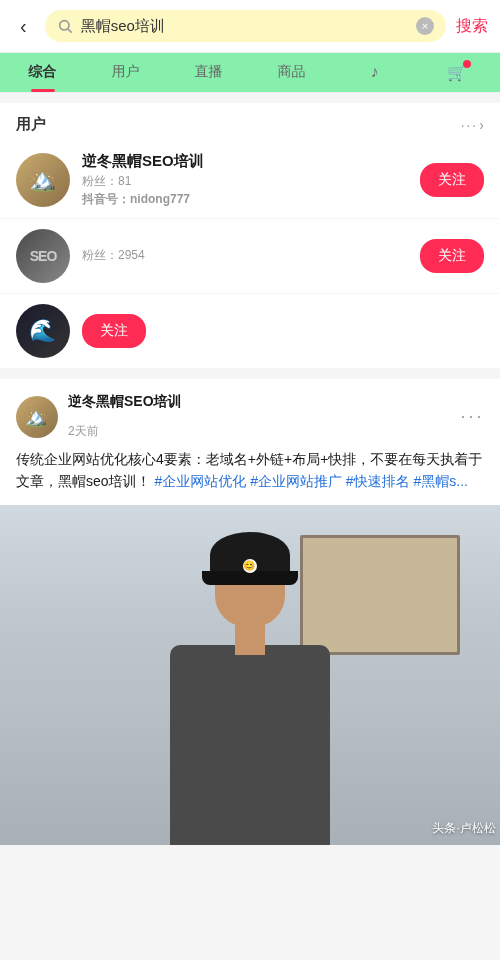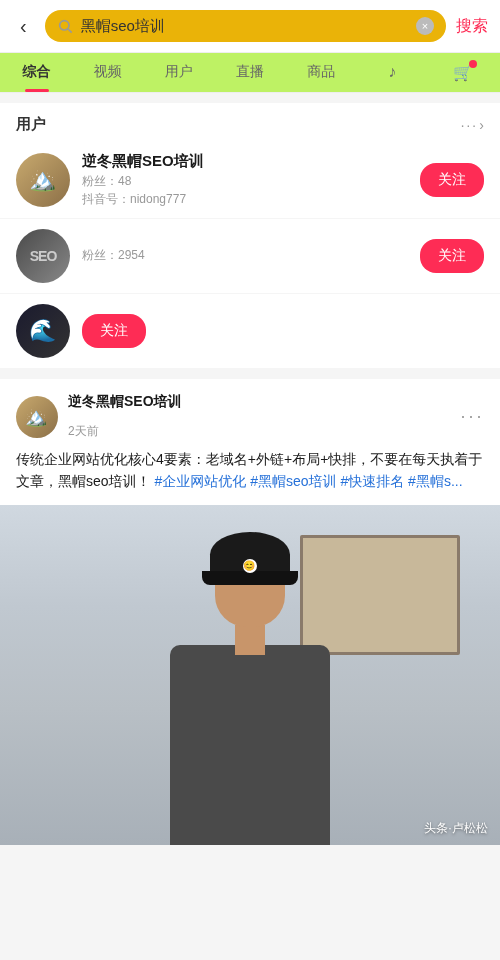--- a/index.html
+++ b/index.html
@@ -23,21 +23,21 @@
     .back-btn {
       font-size: 20px;
       color: #333;
       cursor: pointer;
       padding: 4px 8px;
     }
     .search-box {
       flex: 1;
       display: flex;
       align-items: center;
-      background: #eab308;
+      background: #fef9c3;
       border-radius: 20px;
       padding: 7px 12px;
       gap: 8px;
     }
     .search-icon-svg {
       width: 16px; height: 16px;
       color: #999;
       flex-shrink: 0;
     }
     .search-input {
@@ -62,21 +62,21 @@
       color: #fe2c55;
       font-size: 16px;
       font-weight: 500;
       cursor: pointer;
       white-space: nowrap;
     }
 
     
     .tab-bar {
       display: flex;
-      background: #bef264;
+      background: #86efac;
       border-bottom: 1px solid #eee;
       padding: 0 4px;
       gap: 6px;
     }
     .tab-item {
       flex: 1;
       text-align: center;
       padding: 10px 4px;
       font-size: 14px;
       color: #666;
@@ -182,20 +182,21 @@
       margin-bottom: 2px;
     }
     .user-fans {
       font-size: 12px;
       color: #999;
       margin-bottom: 1px;
     }
     .user-id {
       font-size: 12px;
       color: #999;
+      font-weight: bold;
     }
     .follow-btn {
       background: #fe2c55;
       color: #fff;
       border: none;
       border-radius: 16px;
       padding: 8px 18px;
       font-size: 14px;
       cursor: pointer;
       white-space: nowrap;
@@ -320,21 +321,21 @@
       transform: translateX(-50%);
       width: 14px; height: 14px;
       background: #fff;
       border-radius: 50%;
       display: flex; align-items: center; justify-content: center;
       font-size: 10px;
     }
 
     .feed-image-label {
       position: absolute;
-      bottom: 8px; right: 12px;
+      bottom: 8px; right: 4px;
       font-size: 12px;
       color: #fff;
       text-shadow: 0 1px 3px rgba(0,0,0,0.5);
     }
   </style>
 </head>
 <body>
 
 <div class="top-bar">
   <div class="back-btn">‹</div>
@@ -347,23 +348,20 @@
     <div class="clear-btn">×</div>
   </div>
   <div class="search-btn">搜索</div>
 </div>
 
 <div class="tab-bar">
   <div class="tab-item active">
     <span>综合</span>
   </div>
   <div class="tab-item">
-    <span>视频</span>
-  </div>
-  <div class="tab-item">
     <span>用户</span>
   </div>
   <div class="tab-item">
     <span>直播</span>
   </div>
   <div class="tab-item">
     <span>商品</span>
   </div>
   <div class="tab-item">
     <span class="tab-icon-music">♪</span>
@@ -385,21 +383,21 @@
     </div>
   </div>
 
   <div class="user-item">
     <div class="user-avatar avatar-1">
       <div class="avatar-placeholder">🏔️</div>
     </div>
     <div class="user-info">
       <div class="user-name">逆冬黑帽SEO培训</div>
       <div class="user-fans">
-        <span>粉丝：</span><span>48</span>
+        <span>粉丝：</span><span>81</span>
       </div>
       <div class="user-id">
         <span>抖音号：</span><span>nidong777</span>
       </div>
     </div>
     <button class="follow-btn">关注</button>
   </div>
 
   <div class="user-item">
     <div class="user-avatar avatar-2">
@@ -427,21 +425,21 @@
     <div class="feed-user-info">
       <div class="feed-username">逆冬黑帽SEO培训</div>
       <div class="feed-time">2天前</div>
     </div>
     <div class="feed-more">···</div>
   </div>
 
   <div class="feed-text">
     <span>传统企业网站优化核心4要素：老域名+外链+布局+快排，不要在每天执着于文章，黑帽seo培训！</span>
     <span class="feed-hashtag"> #企业网站优化</span>
-    <span class="feed-hashtag"> #黑帽seo培训</span>
+    <span class="feed-hashtag"> #企业网站推广</span>
     <span class="feed-hashtag"> #快速排名</span>
     <span class="feed-hashtag"> #黑帽s...</span>
   </div>
 
   <div class="feed-image">
     <div class="photo-bg">
 
       <div class="photo-painting"></div>
 
       <div class="person-body"></div>

